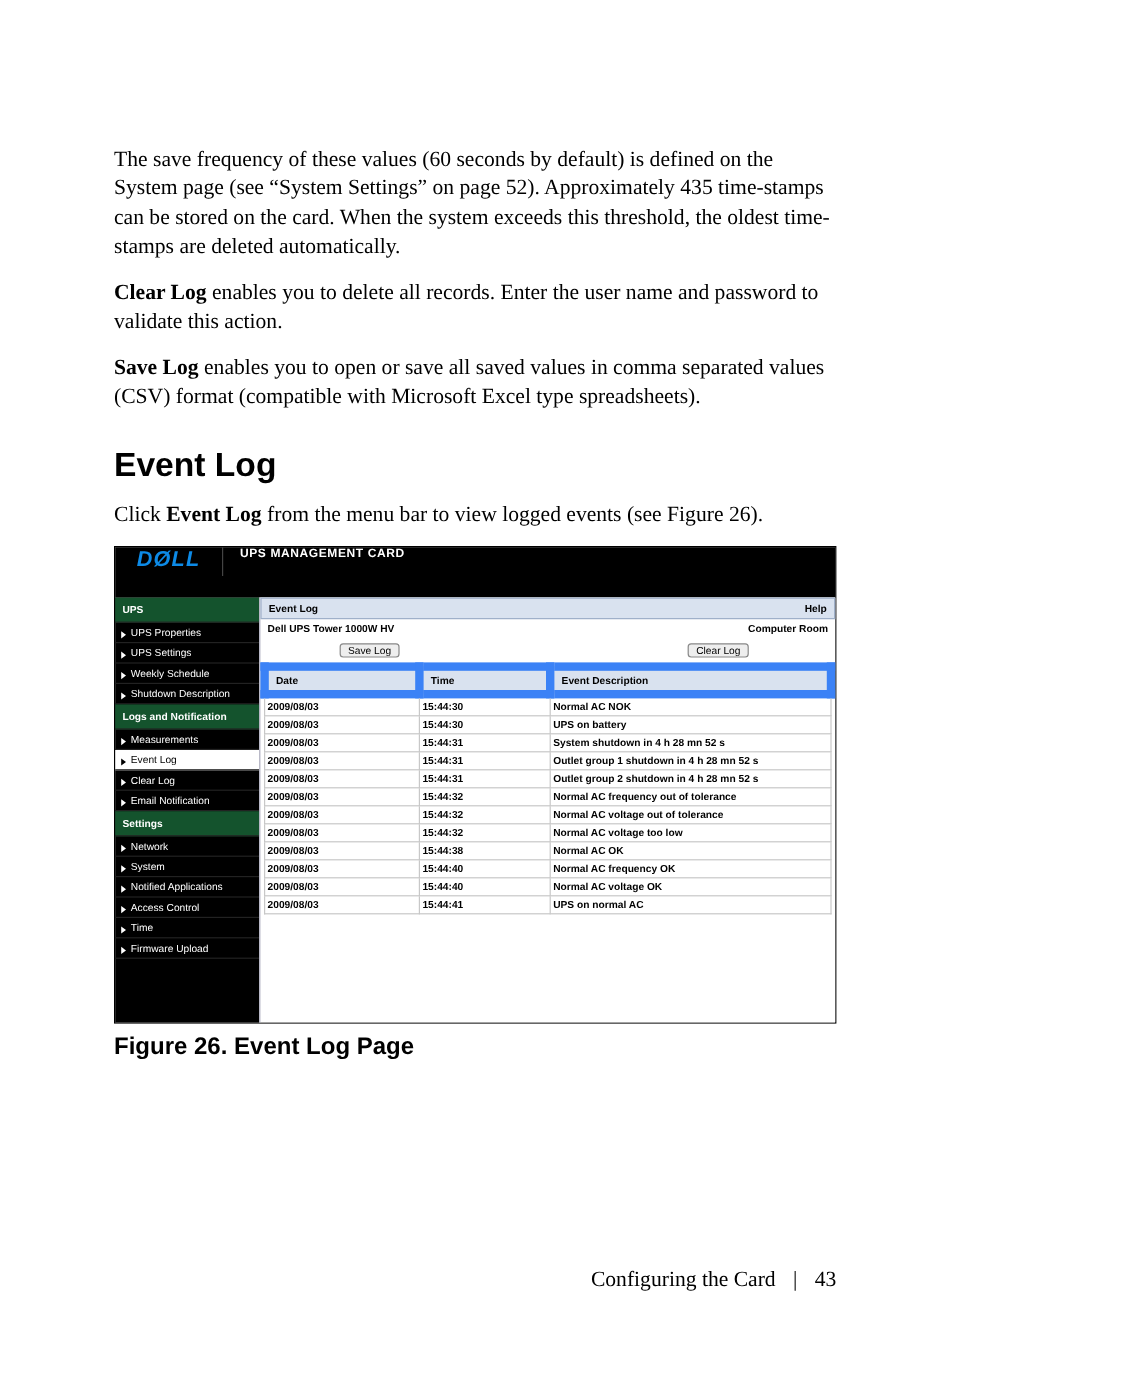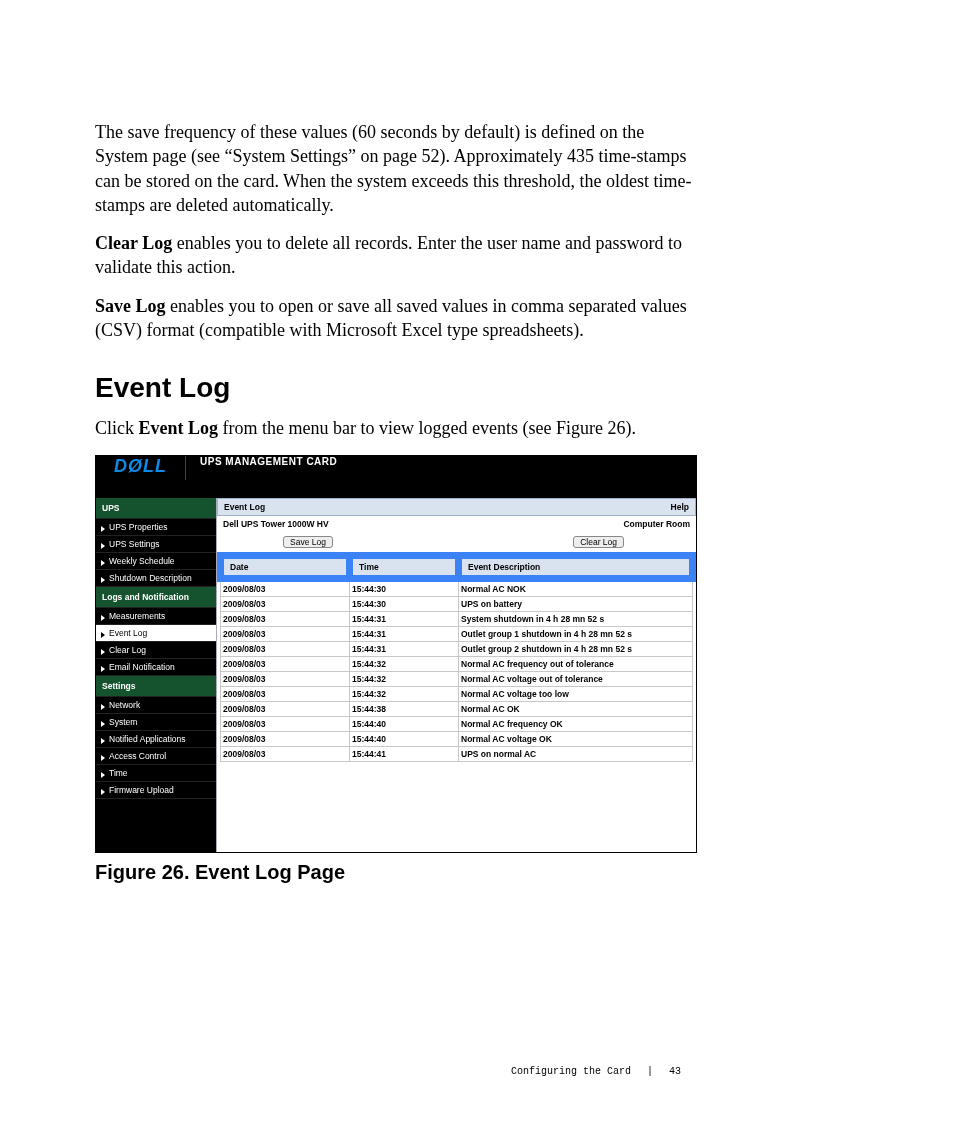--- a/index.html
+++ b/index.html
@@ -37,21 +37,21 @@
 
   table.tbl{width:100%;border-collapse:collapse;font-size:8.5px}
   table.tbl th{background:#d9e2ef;border:7px solid #3b82f6;text-align:left;padding:3px 6px;font-weight:bold}
   table.tbl td{border:1px solid #c8c8c8;padding:2px 2px;font-weight:bold}
   .col-date{width:110px}
   .col-time{width:90px}
   .tblpad{height:90px}
 
   .figcap{font-family:Arial,Helvetica,sans-serif;font-weight:bold;font-size:20px;margin-top:8px}
 
-  .footer{position:absolute;bottom:68px;right:111px;font-family:Liberation Mono, monospace;font-size:10px}
+  .footer{position:absolute;bottom:68px;right:95px;font-family:Liberation Serif, serif;font-size:18px}
   .footer .sep{margin:0 10px}
 </style>
 </head>
 <body>
 
 <div class="page">
 
   <p class="body-text">The save frequency of these values (60 seconds by default) is defined on the System page (see “System Settings” on page 52). Approximately 435 time-stamps can be stored on the card. When the system exceeds this threshold, the oldest time-stamps are deleted automatically.</p>
 
   <p class="body-text">

